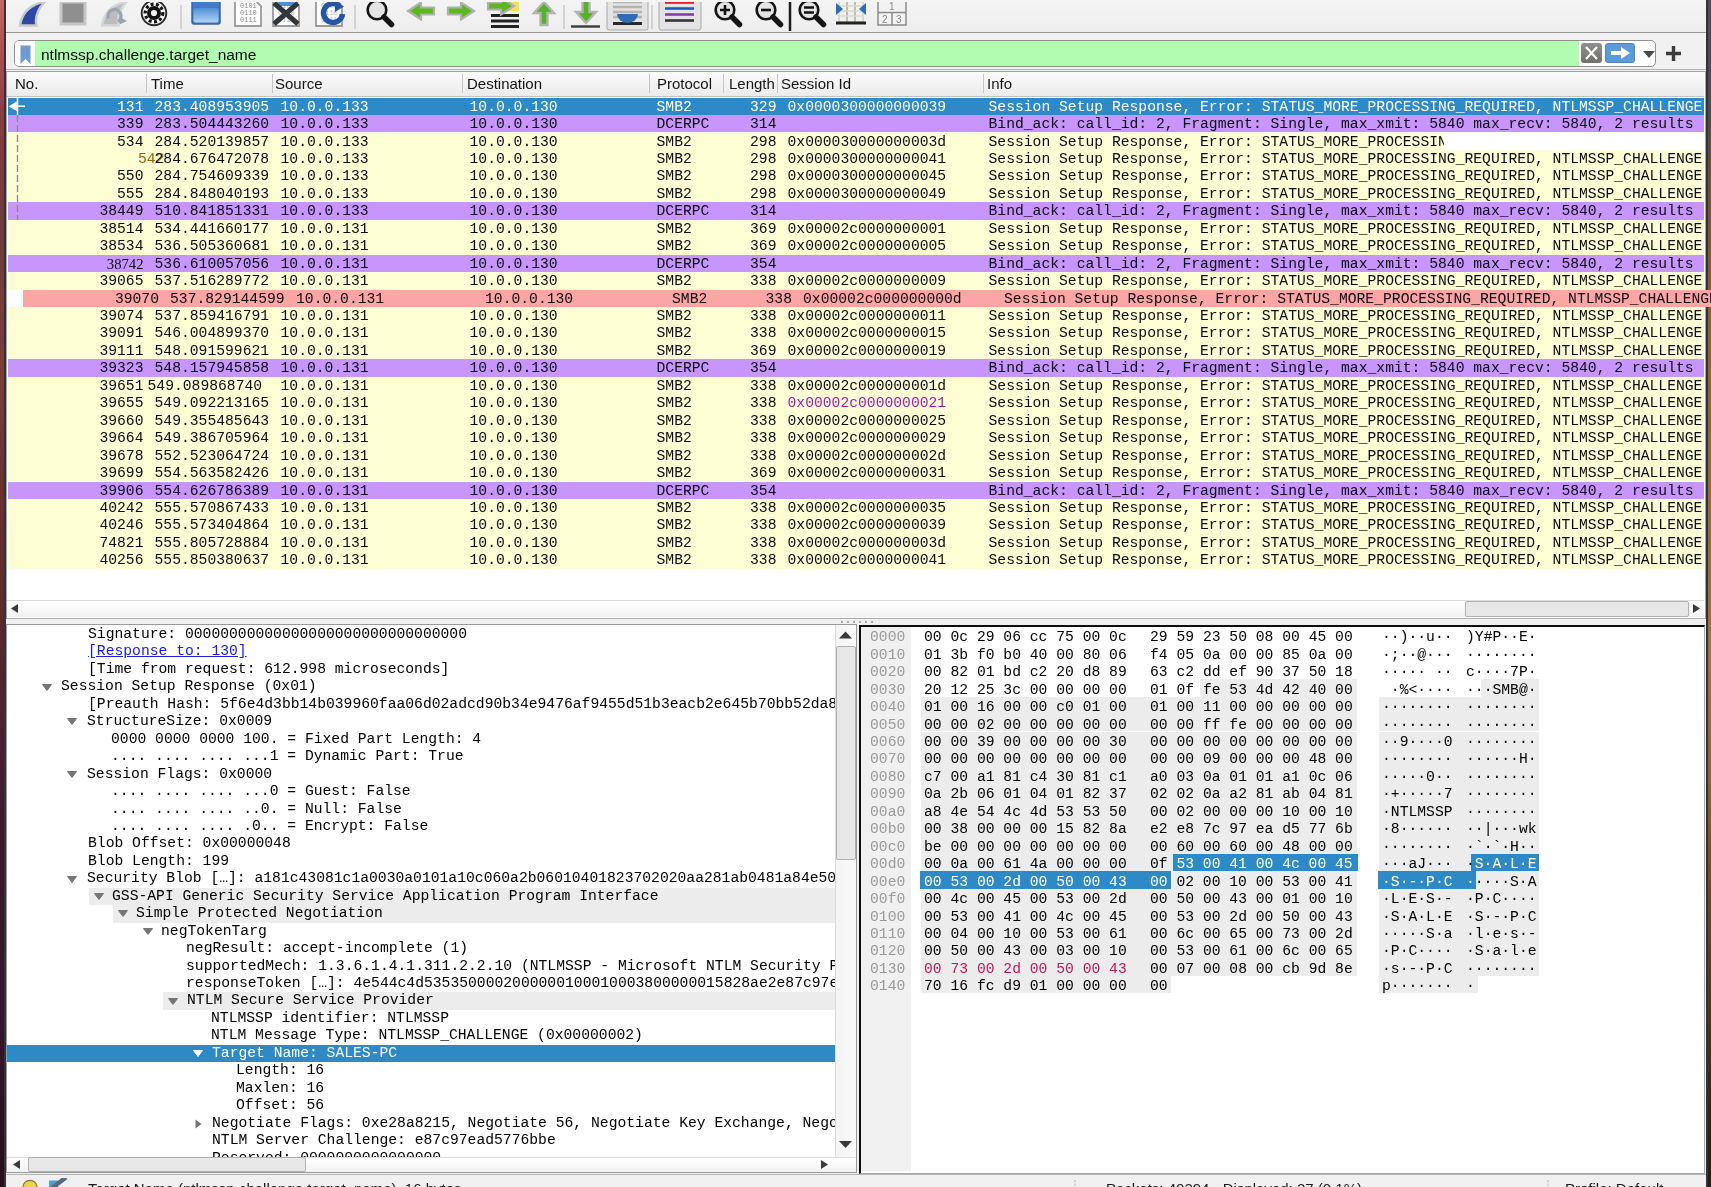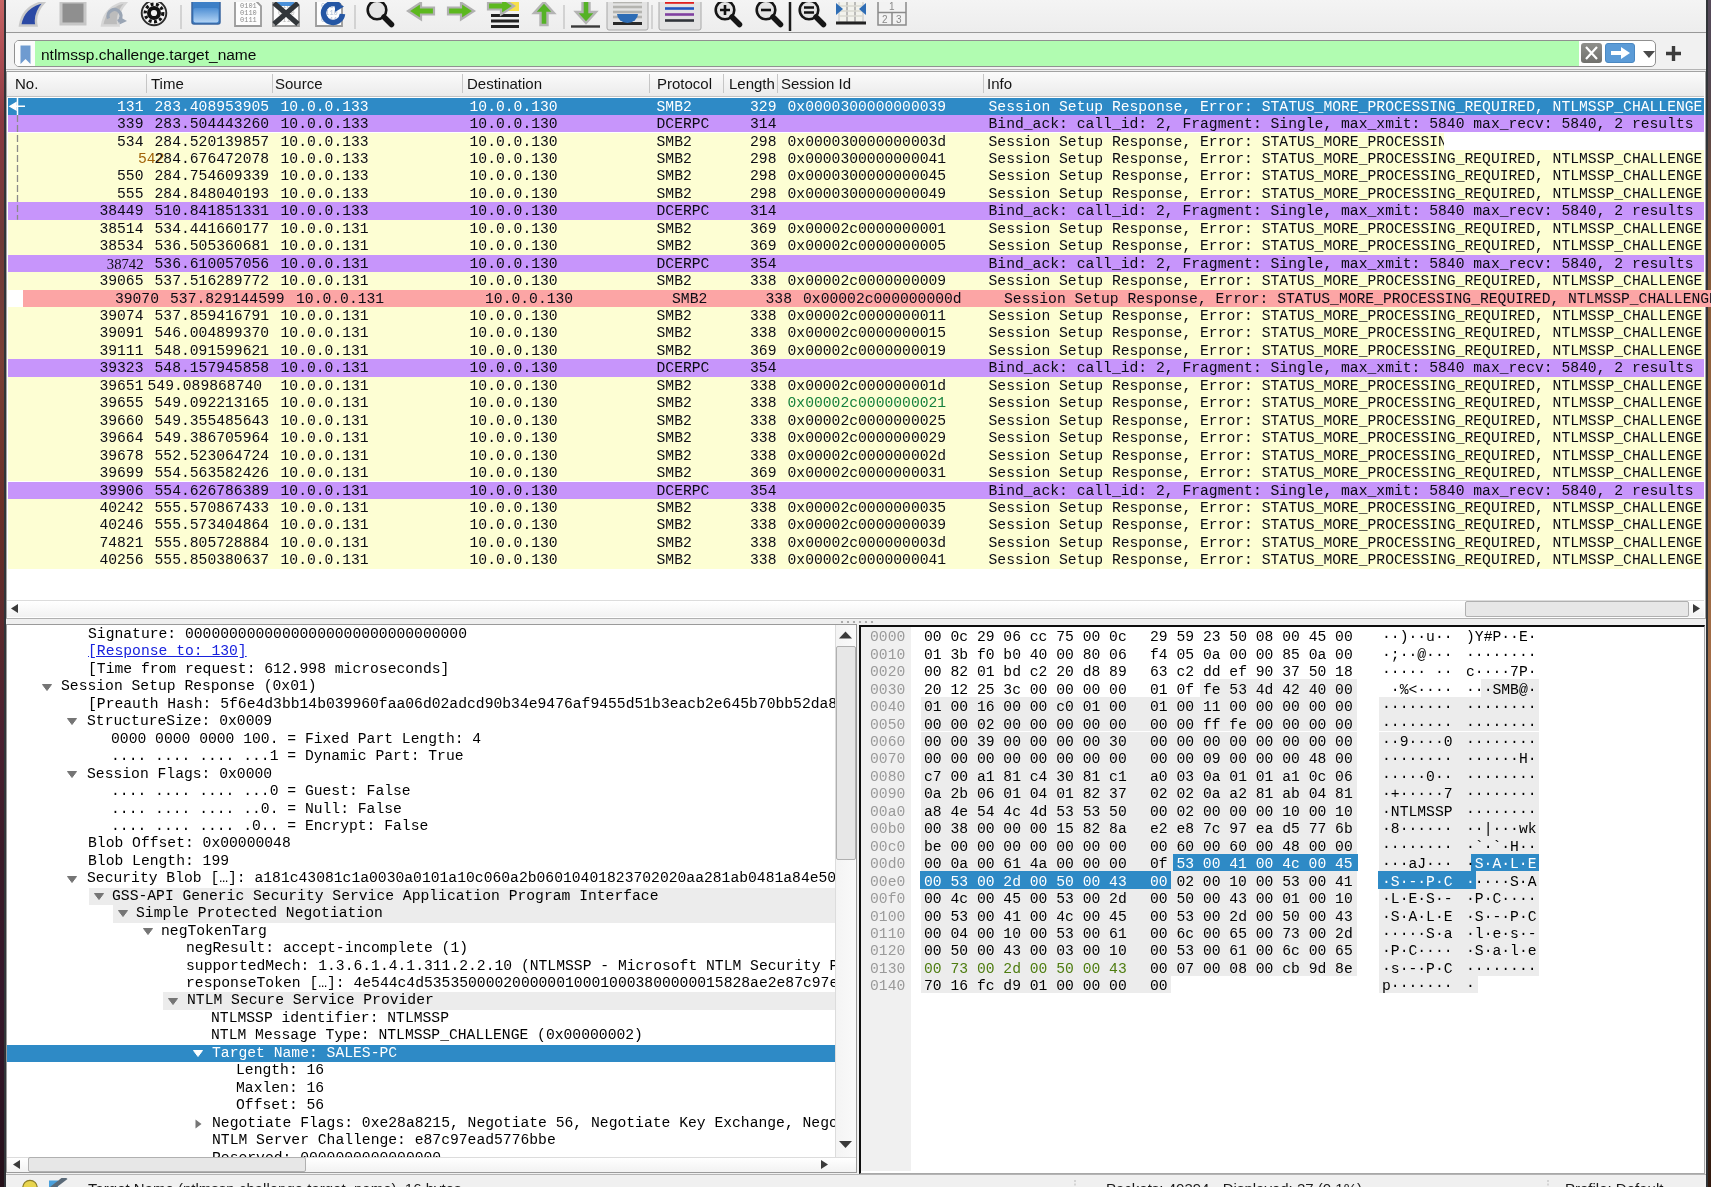--- a/index.html
+++ b/index.html
@@ -309,21 +309,21 @@
 <div class="a mono" style="top:1px;line-height:17.45px;color:#0c0c14;left:780px;">0x00002c000000001d</div>
 <div class="a mono" style="top:1px;line-height:17.45px;color:#0c0c14;left:981px;">Session Setup Response, Error: STATUS_MORE_PROCESSING_REQUIRED, NTLMSSP_CHALLENGE</div>
 </div>
 <div class="a" style="left:7.5px;top:394.25px;width:1696px;height:17.45px;background:#fdfed3;overflow:hidden;">
 <div class="a mono" style="top:1px;line-height:17.45px;color:#0c0c14;left:0px;width:136px;text-align:right;">39655</div>
 <div class="a mono" style="top:1px;line-height:17.45px;color:#0c0c14;left:147px;">549.092213165</div>
 <div class="a mono" style="top:1px;line-height:17.45px;color:#0c0c14;left:273px;">10.0.0.131</div>
 <div class="a mono" style="top:1px;line-height:17.45px;color:#0c0c14;left:462px;">10.0.0.130</div>
 <div class="a mono" style="top:1px;line-height:17.45px;color:#0c0c14;left:649px;">SMB2</div>
 <div class="a mono" style="top:1px;line-height:17.45px;color:#0c0c14;left:693px;width:76px;text-align:right;">338</div>
-<div class="a mono" style="top:1px;line-height:17.45px;color:#15803d;left:780px;">0x00002c0000000021</div>
+<div class="a mono" style="top:1px;line-height:17.45px;color:#a21caf;left:780px;">0x00002c0000000021</div>
 <div class="a mono" style="top:1px;line-height:17.45px;color:#0c0c14;left:981px;">Session Setup Response, Error: STATUS_MORE_PROCESSING_REQUIRED, NTLMSSP_CHALLENGE</div>
 </div>
 <div class="a" style="left:7.5px;top:411.70px;width:1696px;height:17.45px;background:#fdfed3;overflow:hidden;">
 <div class="a mono" style="top:1px;line-height:17.45px;color:#0c0c14;left:0px;width:136px;text-align:right;">39660</div>
 <div class="a mono" style="top:1px;line-height:17.45px;color:#0c0c14;left:147px;">549.355485643</div>
 <div class="a mono" style="top:1px;line-height:17.45px;color:#0c0c14;left:273px;">10.0.0.131</div>
 <div class="a mono" style="top:1px;line-height:17.45px;color:#0c0c14;left:462px;">10.0.0.130</div>
 <div class="a mono" style="top:1px;line-height:17.45px;color:#0c0c14;left:649px;">SMB2</div>
 <div class="a mono" style="top:1px;line-height:17.45px;color:#0c0c14;left:693px;width:76px;text-align:right;">338</div>
 <div class="a mono" style="top:1px;line-height:17.45px;color:#0c0c14;left:780px;">0x00002c0000000025</div>
@@ -644,21 +644,21 @@
 <div class="a mono" style="left:924px;top:925.95px;line-height:17.45px;color:#000;">00 04 00 10 00 53 00 61</div>
 <div class="a mono" style="left:1150px;top:925.95px;line-height:17.45px;color:#000;">00 6c 00 65 00 73 00 2d</div>
 <div class="a mono" style="left:1382px;top:925.95px;line-height:17.45px;color:#000;">·····S·a</div>
 <div class="a mono" style="left:1466px;top:925.95px;line-height:17.45px;color:#000;">·l·e·s·-</div>
 <div class="a mono" style="left:870px;top:943.40px;line-height:17.45px;color:#9a9a9a;">0120</div>
 <div class="a mono" style="left:924px;top:943.40px;line-height:17.45px;color:#000;">00 50 00 43 00 03 00 10</div>
 <div class="a mono" style="left:1150px;top:943.40px;line-height:17.45px;color:#000;">00 53 00 61 00 6c 00 65</div>
 <div class="a mono" style="left:1382px;top:943.40px;line-height:17.45px;color:#000;">·P·C····</div>
 <div class="a mono" style="left:1466px;top:943.40px;line-height:17.45px;color:#000;">·S·a·l·e</div>
 <div class="a mono" style="left:870px;top:960.85px;line-height:17.45px;color:#9a9a9a;">0130</div>
-<div class="a mono" style="left:924px;top:960.85px;line-height:17.45px;color:#4d7c0f;">00 73 00 2d 00 50 00 43</div>
+<div class="a mono" style="left:924px;top:960.85px;line-height:17.45px;color:#be185d;">00 73 00 2d 00 50 00 43</div>
 <div class="a mono" style="left:1150px;top:960.85px;line-height:17.45px;color:#000;">00 07 00 08 00 cb 9d 8e</div>
 <div class="a mono" style="left:1382px;top:960.85px;line-height:17.45px;color:#000;">·s·-·P·C</div>
 <div class="a mono" style="left:1466px;top:960.85px;line-height:17.45px;color:#000;">········</div>
 <div class="a mono" style="left:870px;top:978.30px;line-height:17.45px;color:#9a9a9a;">0140</div>
 <div class="a mono" style="left:924px;top:978.30px;line-height:17.45px;color:#000;">70 16 fc d9 01 00 00 00</div>
 <div class="a mono" style="left:1150px;top:978.30px;line-height:17.45px;color:#000;">00</div>
 <div class="a mono" style="left:1382px;top:978.30px;line-height:17.45px;color:#000;">p·······</div>
 <div class="a mono" style="left:1466px;top:978.30px;line-height:17.45px;color:#000;">·</div>
 <div class="a" style="left:6px;top:1173.5px;width:1699.5px;height:13.5px;background:#f0f0f0;border-top:1px solid #b4b4b4;"></div>
 <svg class="a" style="left:0;top:1178px;" width="1711" height="9" viewBox="0 0 1711 9">

